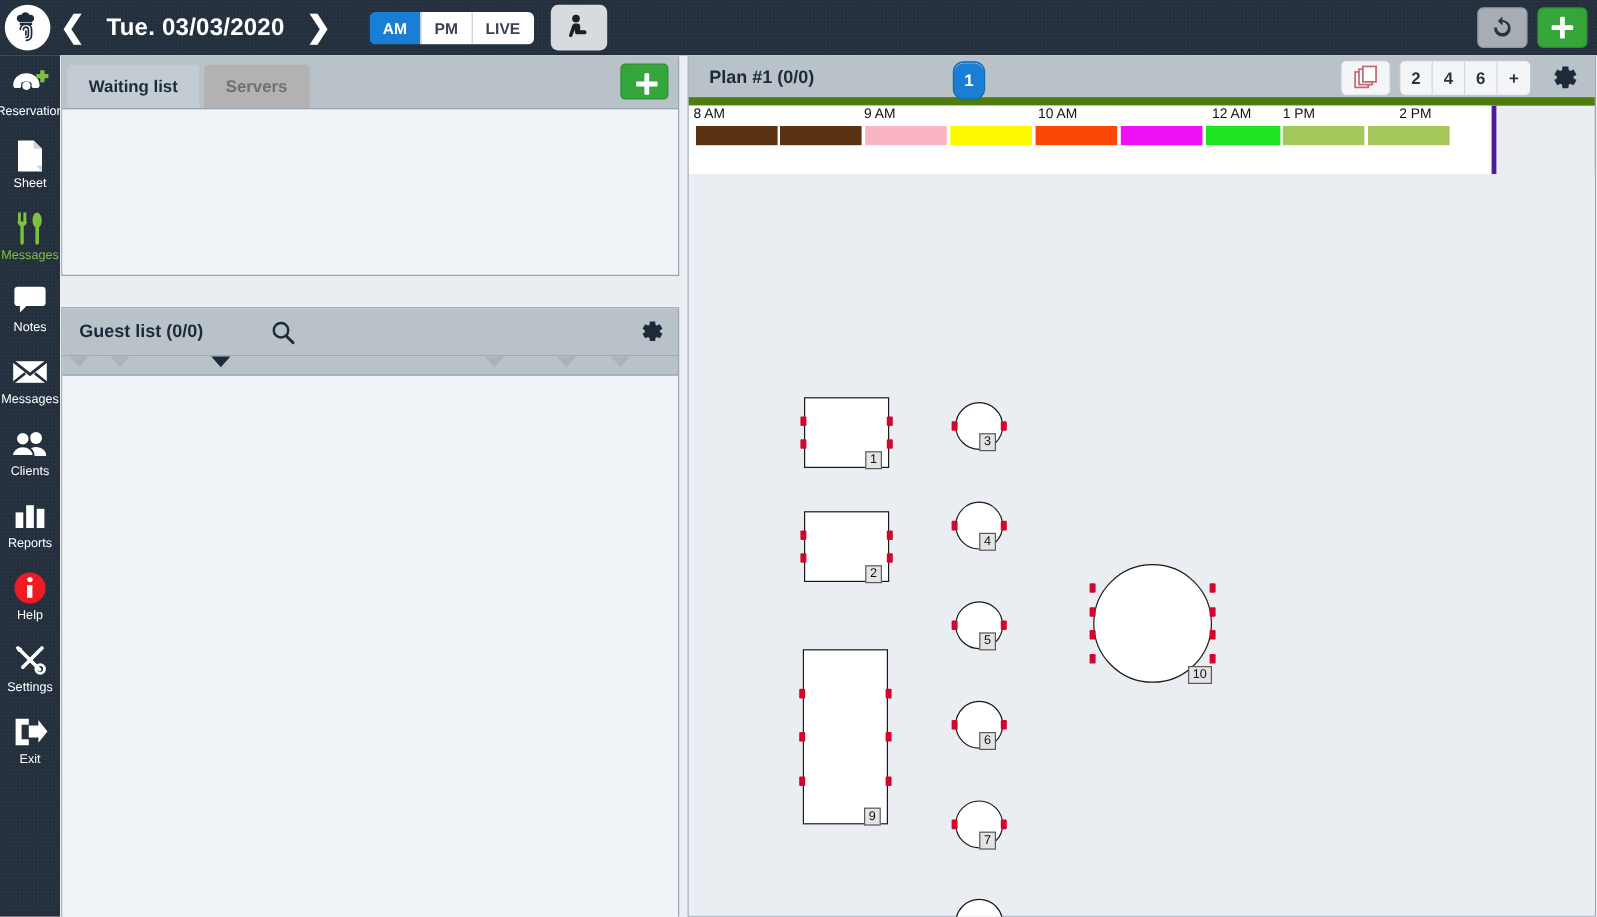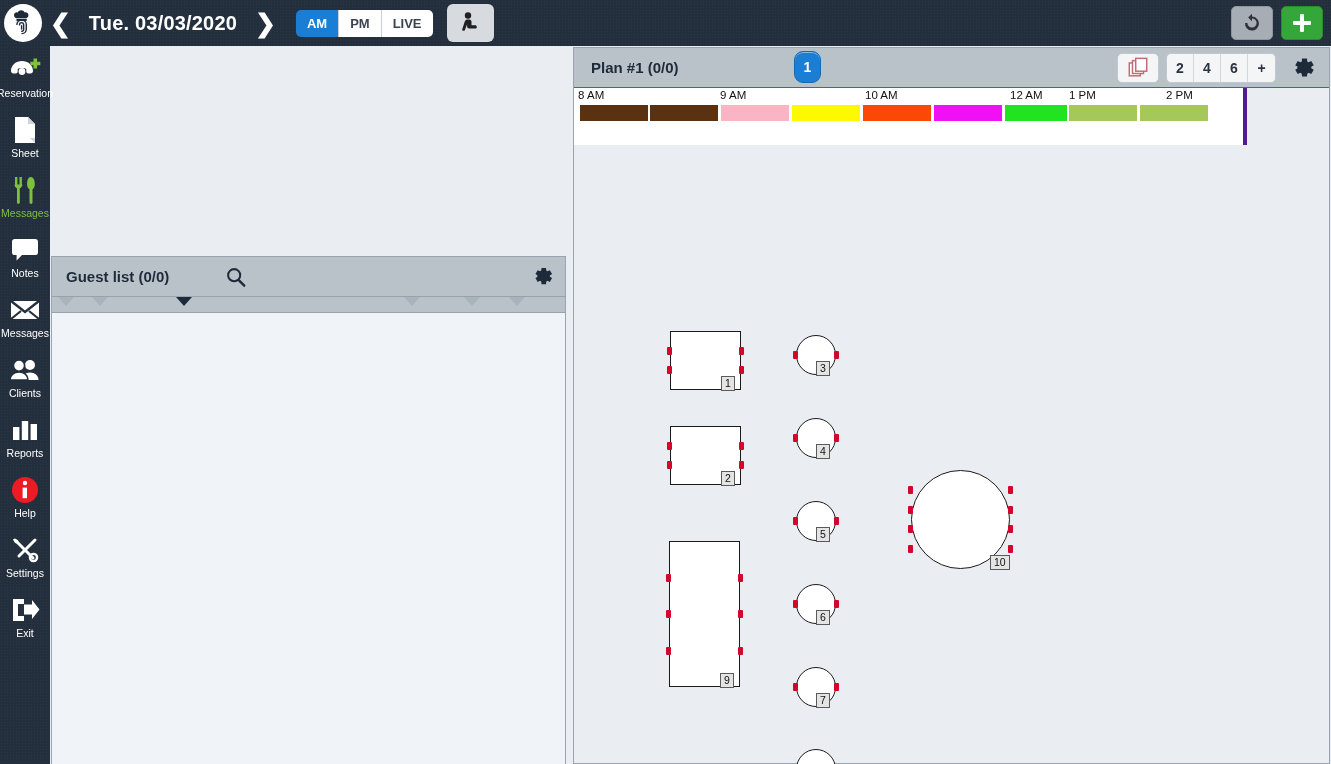--- a/index.html
+++ b/index.html
@@ -25,21 +25,21 @@
     flex: none;
   }
   .nav-arrow {
     color: #fff; font-size: 25px; font-weight: bold; line-height: 1;
     padding: 0 8px; cursor: pointer; user-select: none;
   }
   .date-text {
     color: #fff; font-size: 20px; font-weight: bold; letter-spacing: .2px;
     min-width: 168px; text-align: center;
   }
-  .seg { display: flex; margin-left: 12px; border-radius: 5px; overflow: hidden; }
+  .seg { display: flex; margin-left: 24px; border-radius: 5px; overflow: hidden; }
   .seg > div {
     padding: 6px 11px; font-size: 13px; font-weight: bold;
     background: #fff; color: #3b4450; cursor: pointer;
     border-right: 1px solid #c9ced6; min-width: 37px; text-align: center;
   }
   .seg > div:last-child { border-right: none; }
   .seg > div.active { background: #1a7fd4; color: #fff; }
   .icon-btn-light {
     margin-left: 14px; width: 47px; height: 38px; border-radius: 6px;
     background: #d7dbe0; display: flex; align-items: center; justify-content: center;
@@ -146,21 +146,21 @@
     border: 1px solid #2b2b2b; border-radius: 4px;
   }
 
   
   .plan {
     position: absolute; left: 573px; top: 47px; width: 757px; height: 717px;
     border: 1px solid #9aa4af; background: #eaeef2;
   }
   .plan-header {
     height: 40px; background: #b9c2c9; display: flex; align-items: center;
-    position: relative; border-bottom: 1px solid #4d7c0f;
+    position: relative; border-bottom: 7px solid #4d7c0f;
   }
   .plan-title { font-size: 15px; font-weight: bold; color: #1d2a3a; margin-left: 17px; }
   .plan-tab {
     position: absolute; left: 220px; top: 3px; width: 27px; height: 32px;
     background: #1a7fd4; border-radius: 9px; color: #fff;
     display: flex; align-items: center; justify-content: center;
     font-size: 14px; font-weight: bold; cursor: pointer;
     box-shadow: inset 0 1px 0 rgba(255,255,255,.45);
     border: 1px solid #1569b1;
   }
@@ -363,20 +363,30 @@
       <span class="side-ico">
         <svg width="30" height="28" viewBox="0 0 30 28">
           <path d="M3 3h11v5H8v12h6v5H3z" fill="#fff"></path>
           <path d="M14 8.5h8V4l7.5 9.5L22 23v-4.5h-8z" fill="#fff"></path>
         </svg>
       </span>
       <span class="side-label">Exit</span>
     </div>
   </div>
 
+  <div class="panel panel-waiting">
+    <div class="tabbar">
+      <div class="tab active">Waiting list</div>
+      <div class="tab inactive">Servers</div>
+      <div class="tab-add">
+        <span class="plus-glyph" style="width:15px;height:15px"></span>
+      </div>
+    </div>
+    <div class="panel-body"></div>
+  </div>
 
   <div class="panel panel-guest">
     <div class="guest-header">
       <span class="guest-title">Guest list (0/0)</span>
       <span class="search-ico">
         <svg width="22" height="22" viewBox="0 0 24 24">
           <circle cx="10" cy="10" r="6.6" fill="none" stroke="#1d2a3a" stroke-width="2.2"></circle>
           <path d="M15 15.4l6 6" stroke="#1d2a3a" stroke-width="2.6" stroke-linecap="round"></path>
         </svg>
       </span>

